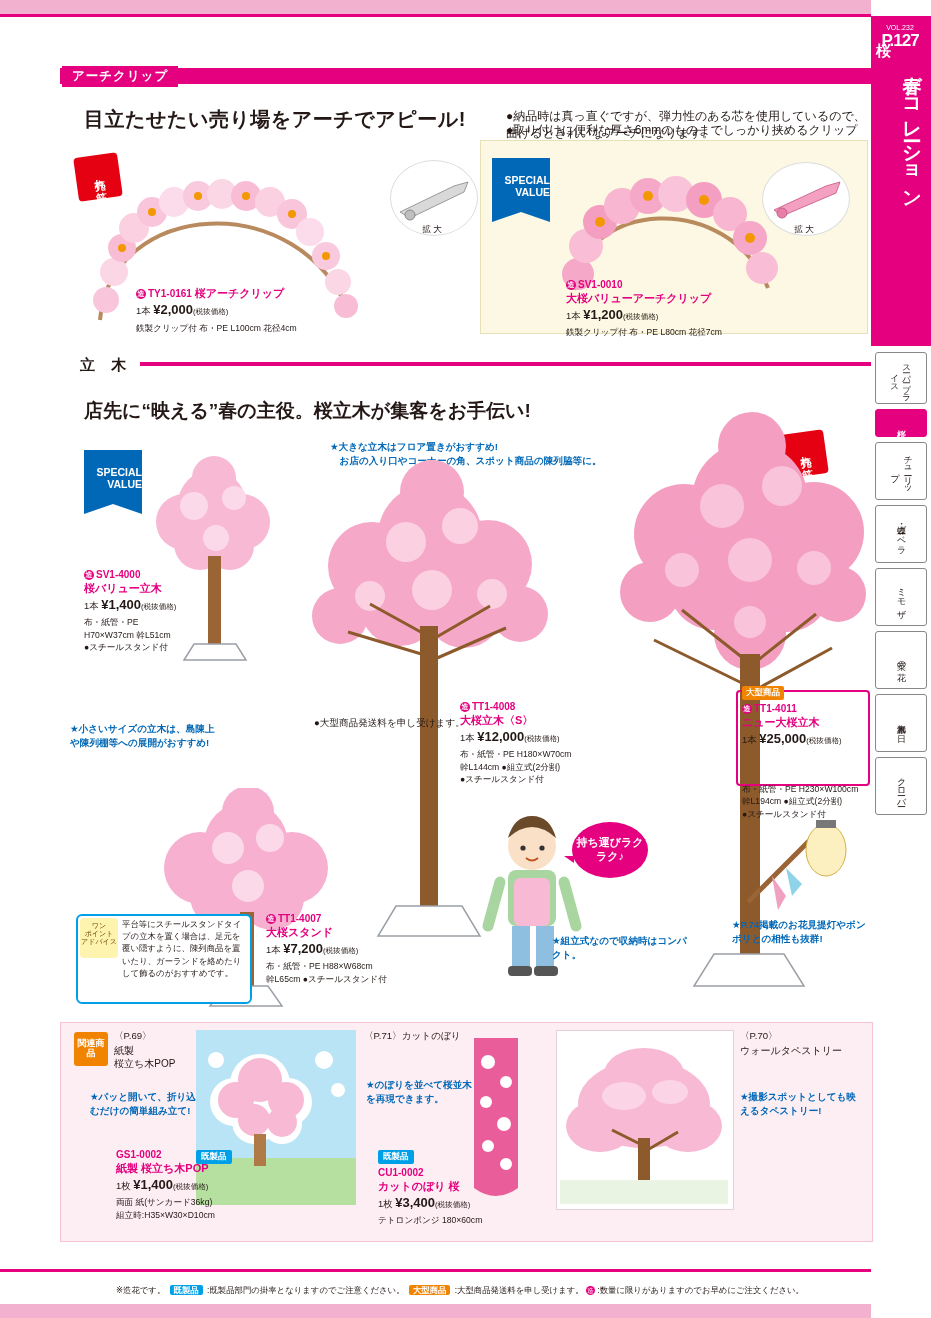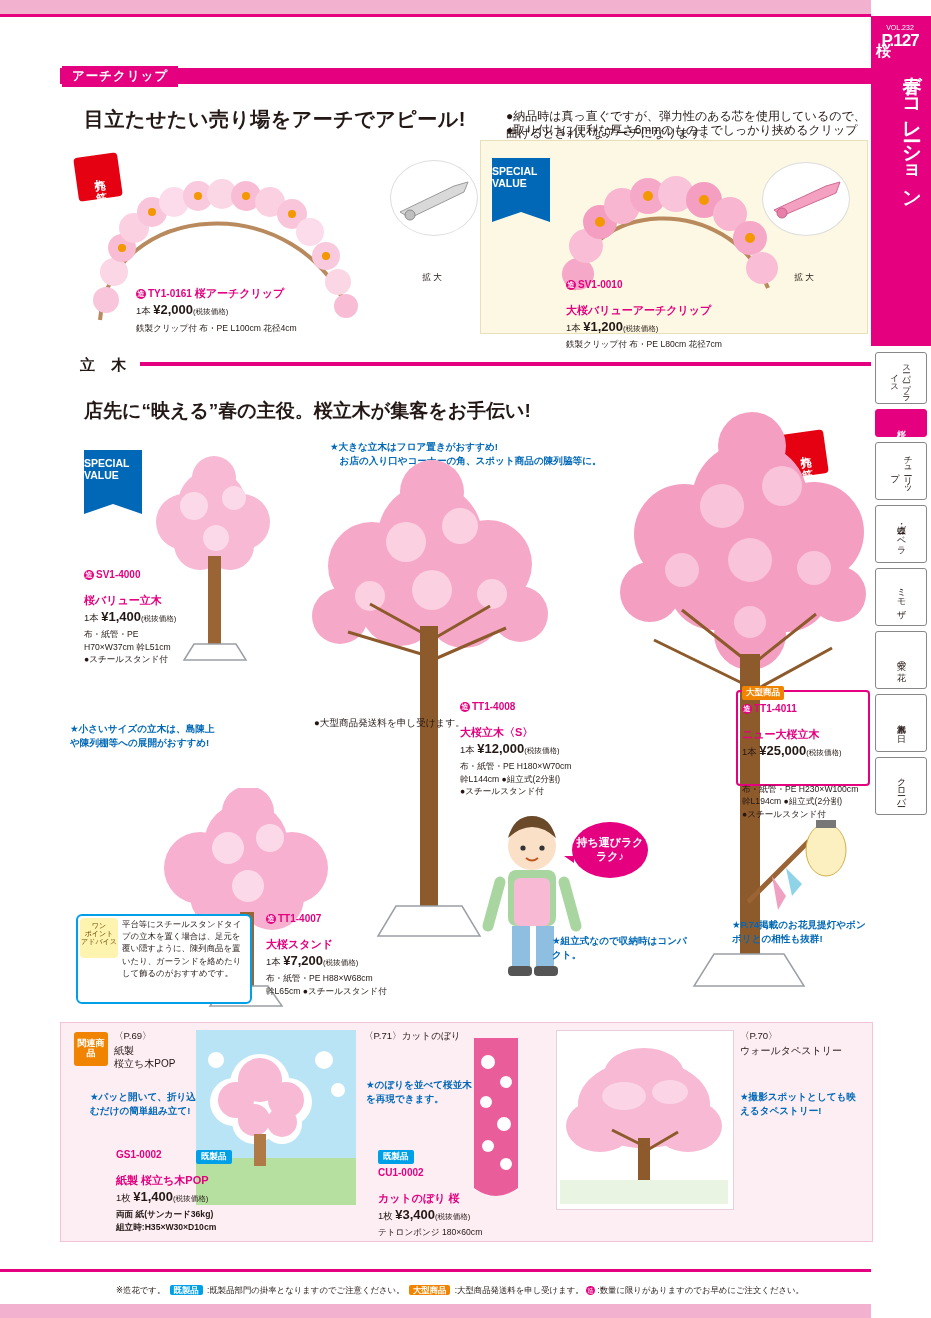--- a/index.html
+++ b/index.html
@@ -39,50 +39,50 @@
   .h-copy{position:absolute;font-weight:bold;color:#231815;}
 
   .note{position:absolute;font-size:12px;line-height:1.45;color:#231815;}
 
   
   .badge-ure{position:absolute;width:44px;height:44px;}
   .badge-ure .inner{width:44px;height:44px;background:#e50012;border-radius:4px;
     transform:rotate(-8deg);display:flex;align-items:center;justify-content:center;}
   .badge-ure span{color:#fff;font-size:11px;font-weight:bold;writing-mode:vertical-rl;line-height:1.05;letter-spacing:0px;}
   .badge-sv{position:absolute;width:58px;height:54px;background:#0068b7;color:#fff;
-    text-align:left;font-size:10.5px;font-weight:bold;line-height:1.15;padding-top:7px;box-sizing:border-box;}
+    text-align:right;font-size:10.5px;font-weight:bold;line-height:1.15;padding-top:16px;box-sizing:border-box;}
   .badge-sv:after{content:"";position:absolute;left:0;bottom:-10px;border-left:29px solid #0068b7;border-right:29px solid #0068b7;border-bottom:10px solid transparent;}
   .badge-big{position:absolute;background:#f08300;color:#fff;font-size:8.5px;font-weight:bold;padding:1px 4px;border-radius:2px;}
   .badge-kisei{position:absolute;background:#00a0e9;color:#fff;font-size:8.5px;font-weight:bold;padding:1px 5px;border-radius:2px;}
   .badge-kanren{position:absolute;width:34px;height:34px;background:#f08300;color:#fff;border-radius:3px;
     font-size:9px;font-weight:bold;line-height:1.1;display:flex;align-items:center;justify-content:center;text-align:center;}
 
   
   .prod{position:absolute;font-size:9.4px;line-height:1.42;color:#231815;}
   .prod .code{color:#e4007f;font-weight:bold;font-size:10px;}
   .prod .code .m{display:inline-block;width:10px;height:10px;border-radius:50%;background:#e4007f;color:#fff;
     font-size:7px;line-height:10px;text-align:center;margin-right:2px;vertical-align:1px;}
-  .prod .name{color:#e4007f;font-weight:bold;font-size:11px;line-height:1.25;margin-top:12px;}
+  .prod .name{color:#e4007f;font-weight:bold;font-size:11px;line-height:1.25;}
   .prod .price{font-size:9.4px;}
   .prod .price b{font-size:13px;}
   .prod .tax{font-size:7.6px;}
   .prod .spec{font-size:8.6px;line-height:1.45;margin-top:2px;}
 
   .star{position:absolute;color:#0068b7;font-size:9.6px;font-weight:bold;line-height:1.5;}
   .star.blk{color:#231815;font-weight:normal;}
 
   
   .box-yellow{position:absolute;background:#fdf8e3;border:1px solid #e8e0b8;}
   .box-pink-b{position:absolute;border:2px solid #e4007f;border-radius:4px;}
   .box-blue-b{position:absolute;border:2px solid #00a0e9;border-radius:6px;background:#fff;}
 
   
   .arch{position:absolute;}
   .clip-oval{position:absolute;border-radius:50%;background:#fff;border:1px solid #ddd;}
-  .cap{position:absolute;font-size:8.6px;text-align:center;margin-top:48px;}
+  .cap{position:absolute;font-size:8.6px;text-align:center;}
 
   
   .balloon{position:absolute;width:76px;height:56px;border-radius:50%;background:#e4007f;color:#fff;
     display:flex;align-items:center;justify-content:center;text-align:center;font-size:11px;font-weight:bold;line-height:1.25;}
   .balloon:after{content:"";position:absolute;left:-8px;top:34px;border-top:7px solid #e4007f;border-left:10px solid transparent;}
 
   
   .bottom-rule{position:absolute;left:0;bottom:46px;width:871px;height:3px;background:#e4007f;}
   .bottom-rule2{position:absolute;left:0;bottom:0;width:871px;height:14px;background:#f2b2cf;}
   .bottom-note{position:absolute;left:60px;bottom:22px;width:800px;font-size:8.4px;text-align:center;color:#231815;}
@@ -449,21 +449,21 @@
   </svg>
 
   <div class="badge-kisei" style="left:196px;top:1150px;">既製品</div>
   <div class="prod" style="left:116px;top:1148px;width:120px;">
     <div class="code">GS1-0002</div>
     <div class="name">紙製 桜立ち木POP</div>
     <div class="price">
       <span>1枚</span>
       <b>¥1,400</b><span class="tax">(税抜価格)</span>
     </div>
-    <div class="spec" style="white-space:pre-line;font-weight:bold;">両面 紙(サンカード36kg)
+    <div class="spec" style="white-space:pre-line;">両面 紙(サンカード36kg)
 組立時:H35×W30×D10cm</div>
   </div>
 
   <div style="position:absolute;left:364px;top:1030px;font-size:9.6px;">〈P.71〉カットのぼり</div>
   <div class="star" style="left:366px;top:1078px;width:110px;white-space:pre-line;">★のぼりを並べて桜並木を再現できます。</div>
 
   <svg style="position:absolute;left:466px;top:1038px;" width="60" height="170">
     <path d="M8 0 h44 v150 q-22 16 -44 0 z" fill="#e95d9a"></path>
     <g fill="#fff">
       <circle cx="22" cy="24" r="7"></circle>

